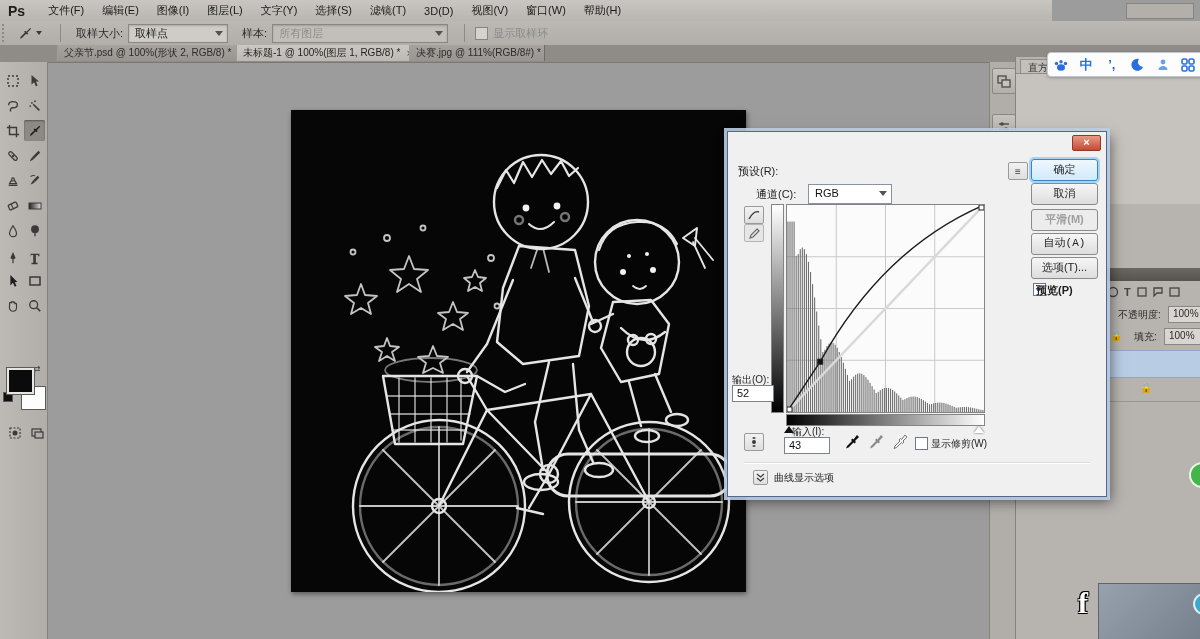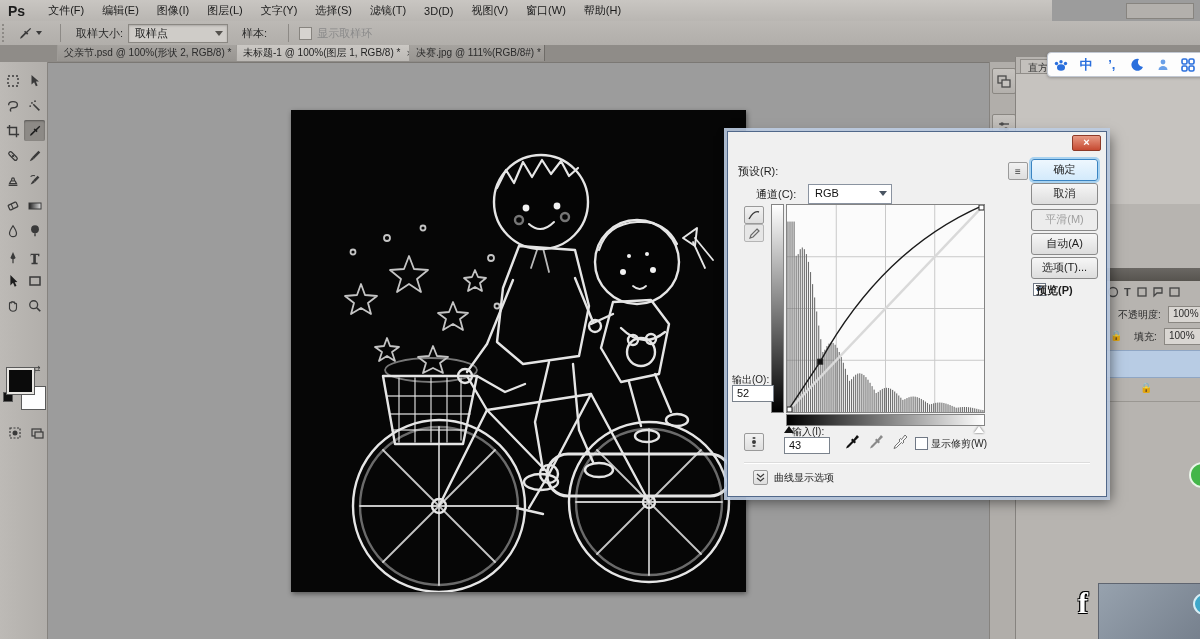--- a/index.html
+++ b/index.html
@@ -53,21 +53,21 @@
   
   .imebar{left:1047px;top:52px;width:153px;height:23px;background:#fdfdfd;border:1px solid #c2c8d2;border-radius:4px 0 0 4px;display:flex;align-items:center;justify-content:space-around;z-index:60;box-shadow:0 1px 3px rgba(0,0,0,.25);}
   .imeic{color:#2a6fdd;font-weight:bold;font-size:13px;display:flex;align-items:center;justify-content:center;width:22px;height:20px;}
   
   .dialog{left:727px;top:131px;width:378px;height:364px;background:#f0f0f0;border:1px solid #51688a;box-shadow:0 0 0 3px rgba(188,204,226,.9),4px 5px 12px rgba(0,0,0,.5);z-index:50;}
   .dtitle{position:absolute;left:0;top:0;width:100%;height:20px;background:linear-gradient(#ecf2fb,#d2ddf0);border-bottom:1px solid #b9c4d6;font-size:11px;color:#1c1c1c;line-height:20px;padding-left:8px;box-sizing:border-box;}
   .dclose{position:absolute;right:5px;top:3px;width:27px;height:14px;background:linear-gradient(#e89a84,#c64a32);border:1px solid #8e3a28;border-radius:2px;color:#fff;font-size:11px;font-weight:bold;text-align:center;line-height:13px;}
   .dlabel{position:absolute;font-size:11px;color:#1e1e1e;}
   .dbtn{position:absolute;left:303px;width:65px;height:20px;background:linear-gradient(#f6f6f6,#dddddd);border:1px solid #8a8a8a;border-radius:3px;font-size:11px;color:#1e1e1e;text-align:center;line-height:18px;}
   .dbtn.primary{border:1px solid #3a84c2;box-shadow:0 0 0 2px #a8d2f0;background:linear-gradient(#eef7fe,#d3eafb);}
-  .dbtn.disabled{color:#9f9f9f;background:#ececec;}
+  .dbtn.disabled{color:#9f9f9f;background:#ececec;font-weight:bold;}
   .ddrop{position:absolute;background:#fff;border:1px solid #8a93a0;height:18px;line-height:17px;font-size:11px;padding:0 18px 0 6px;color:#111;}
   .ddrop .arr{position:absolute;right:4px;top:6px;width:0;height:0;border-left:4px solid transparent;border-right:4px solid transparent;border-top:5px solid #4a5562;}
   .dinput{position:absolute;width:36px;height:15px;background:#fff;border:1px solid #7a828c;font-size:11px;line-height:15px;padding-left:4px;color:#111;}
   .graph{position:absolute;left:58px;top:72px;width:197px;height:207px;background:#fbfbfb;border:1px solid #848484;}
   .vgrad{position:absolute;left:43px;top:72px;width:11px;height:207px;background:linear-gradient(#ffffff,#000000);border:1px solid #848484;}
   .hgrad{position:absolute;left:58px;top:282px;width:197px;height:10px;background:linear-gradient(90deg,#000,#fff);border:1px solid #848484;}
   .tri{position:absolute;width:0;height:0;border-left:5px solid transparent;border-right:5px solid transparent;}
   .smbtn{position:absolute;width:18px;height:16px;background:linear-gradient(#f2f2f2,#dedede);border:1px solid #9a9a9a;border-radius:2px;display:flex;align-items:center;justify-content:center;}
   .dcheck{position:absolute;width:11px;height:11px;background:#fff;border:1px solid #707885;font-size:10px;line-height:10px;text-align:center;color:#1b4f93;}
   .dsep{position:absolute;left:16px;width:346px;height:1px;background:#dcdcdc;border-bottom:1px solid #fff;}
@@ -105,20 +105,23 @@
           <path d="M13,2 l1,1 -4,4 1,1 -1.3,1.3 -1-1 -4.5,4.5 -2,0.7 0.7-2 4.5-4.5 -1-1 L7.7,5 8.7,6 Z" fill="#3a3a3a"></path>
         </svg>
       <span style="width:0;height:0;border-left:3.5px solid transparent;border-right:3.5px solid transparent;border-top:4.5px solid #3a3a3a;"></span>
     </div>
     <div class="vsep"></div>
     <span class="optlabel">取样大小:</span>
     <div class="dropdown" style="width:74px;">
       <span>取样点</span><span class="arr"></span>
     </div>
     <span class="optlabel" style="margin-left:14px;">样本:</span>
+    <div class="dropdown dis" style="width:150px;">
+      <span>所有图层</span><span class="arr"></span>
+    </div>
     <div class="vsep" style="margin-left:16px;"></div>
     <span class="cb"></span>
     <span class="optlabel dis">显示取样环</span>
   </div>
 
   <div class="abs tabbar">
     <div class="doctab inactive" style="left:57px;width:172px;">
       <span>父亲节.psd @ 100%(形状 2, RGB/8) *</span>
       <span class="tabclose">×</span>
     </div>
@@ -438,21 +441,21 @@
     <div class="dclose"><span>×</span></div>
 
     <span class="dlabel" style="left:10px;top:32px;">预设(R):</span>
     <div class="smbtn" style="left:280px;top:30px;">
         <span style="font-size:10px;color:#3a3a3a;">≡</span>
       </div>
 
     <div class="dbtn primary" style="top:27px;"><span>确定</span></div>
     <div class="dbtn" style="top:51px;"><span>取消</span></div>
     <div class="dbtn disabled" style="top:77px;"><span>平滑(M)</span></div>
-    <div class="dbtn" style="top:101px;"><span>自动(A)</span></div>
+    <div class="dbtn" style="top:101px;font-family:Liberation Mono, monospace;"><span>自动(A)</span></div>
     <div class="dbtn" style="top:125px;"><span>选项(T)...</span></div>
     <span class="dcheck" style="left:305px;top:151px;"><span>✓</span></span>
     <span class="dlabel" style="left:308px;top:151px;font-weight:bold;">预览(P)</span>
 
     <span class="dlabel" style="left:28px;top:55px;">通道(C):</span>
     <div class="ddrop" style="left:80px;top:52px;width:58px;"><span>RGB</span><span class="arr"></span></div>
 
     <div class="smbtn" style="left:16px;top:74px;">
         <svg width="12" height="10">
           <path d="M1,9 Q6,0 11,2" fill="none" stroke="#3a3a3a" stroke-width="1.4"></path>

